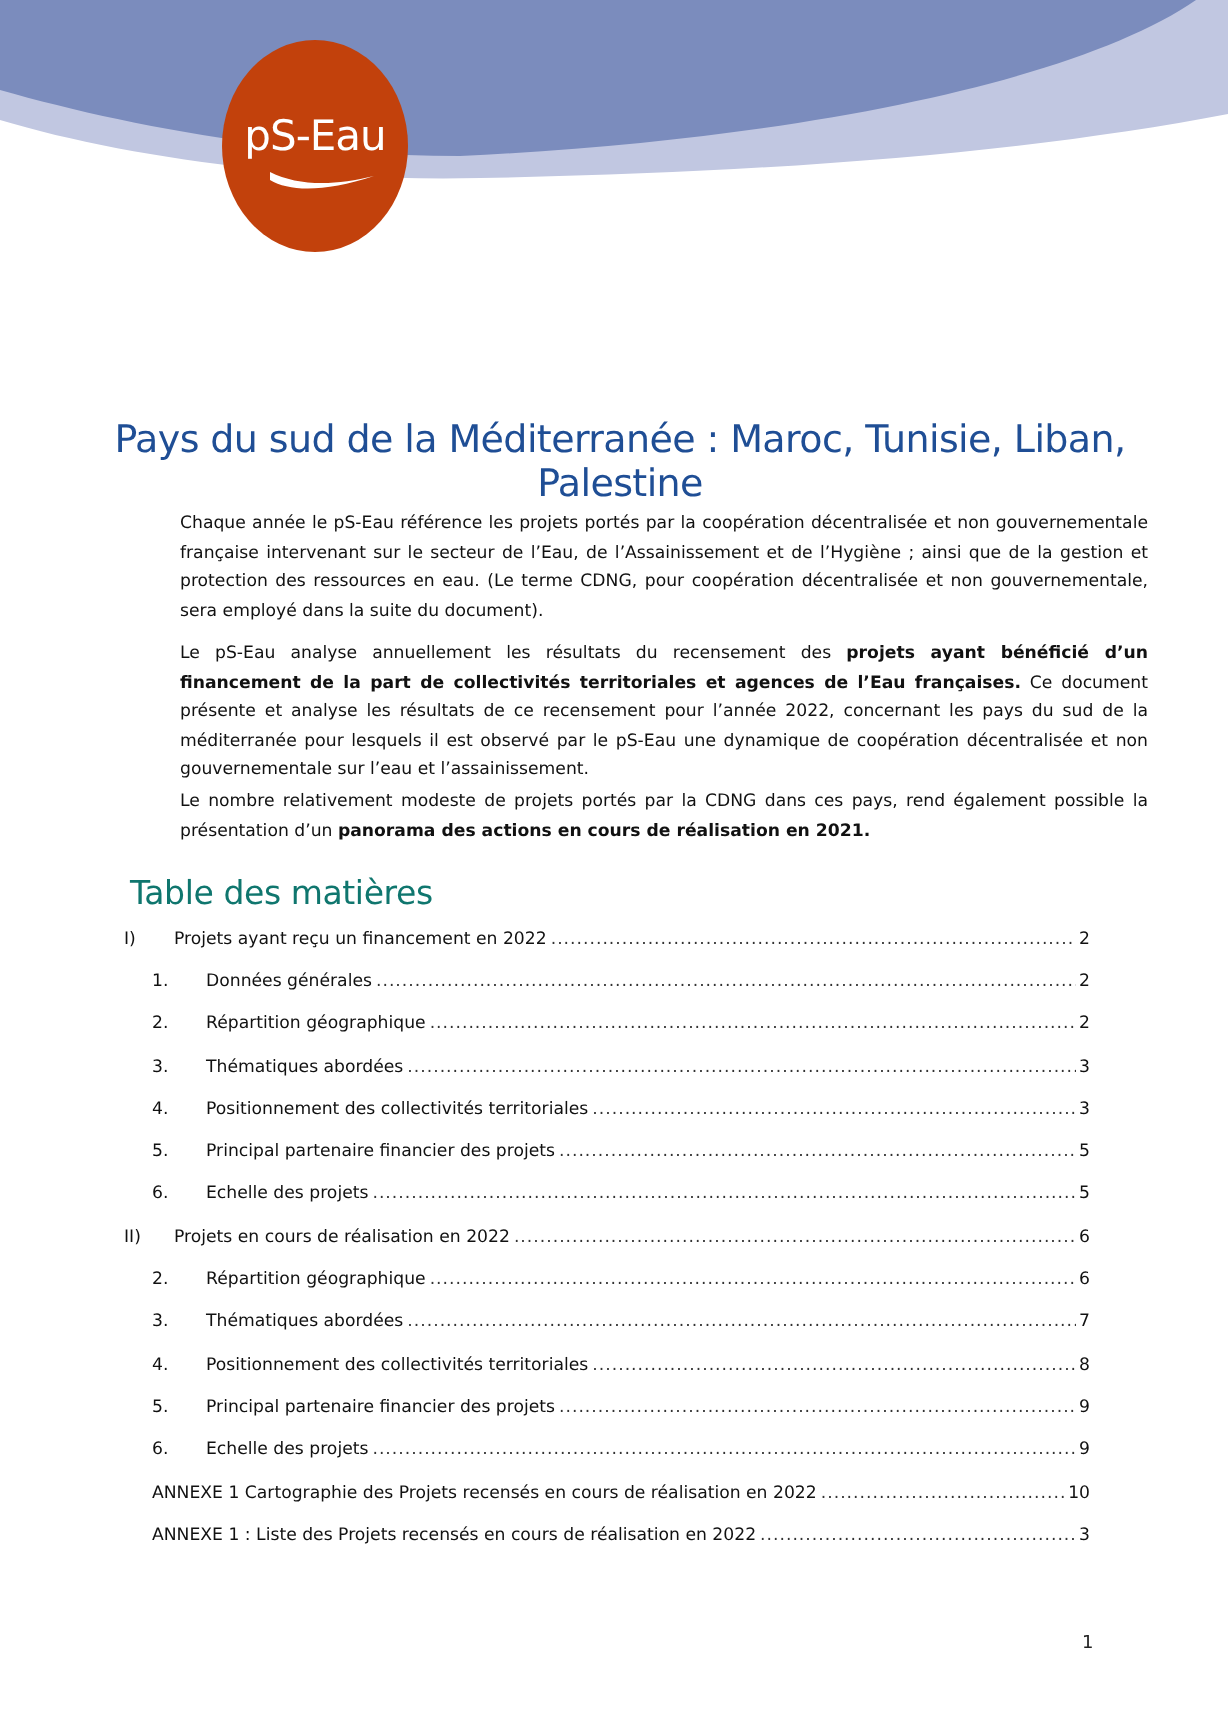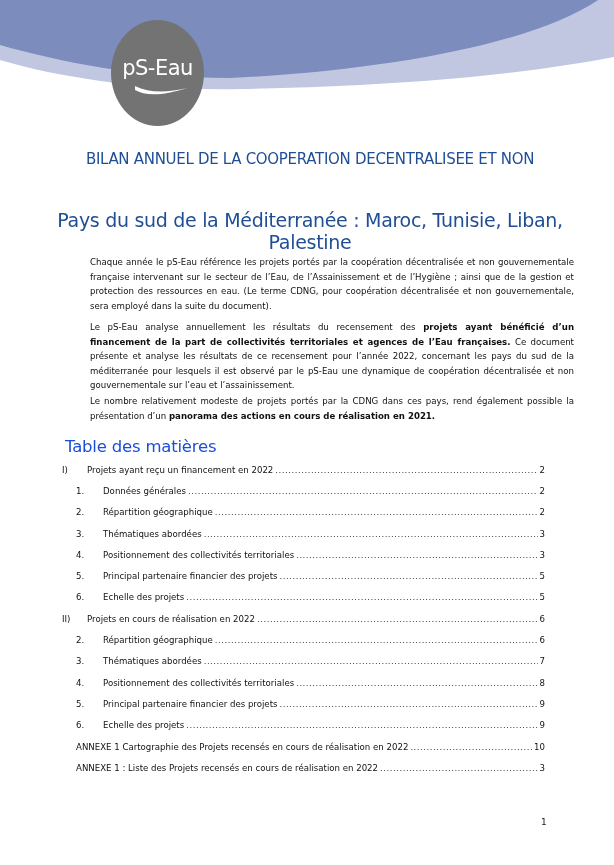--- a/index.html
+++ b/index.html
@@ -2,21 +2,21 @@
 <html><head>
   <meta charset="utf-8">
   <style>
     * { margin: 0; padding: 0; box-sizing: border-box; }
     html, body { width: 614px; height: 865px; background: #ffffff; overflow: hidden; }
     body { position: relative; font-family: "Liberation Sans", sans-serif; color: #000; }
 
     .header-art { position: absolute; left: 0; top: 0; width: 614px; height: 140px; }
     .logo {
       position: absolute; left: 111px; top: 20px; width: 93px; height: 106px;
-      border-radius: 50%; background: #737373;
+      border-radius: 50%; background: #c2410c;
     }
     .logo-text {
       position: absolute; left: 0; right: 0; top: 36px; text-align: center;
       color: #ffffff; font-family: "DejaVu Sans", sans-serif; font-size: 21px; letter-spacing: -0.5px;
     }
     .logo-wave { position: absolute; left: 22px; top: 64px; width: 56px; height: 14px; }
 
     .title {
       position: absolute; left: 40px; width: 540px; text-align: center;
       color: #1f4e95; font-family: "DejaVu Sans", sans-serif; font-weight: normal;
@@ -29,21 +29,21 @@
       font-family: "DejaVu Sans", sans-serif; font-size: 8.6px; line-height: 14.6px;
       text-align: justify; color: #111; margin-left: 25px;
     }
     .para b { font-weight: bold; }
     .p1 { top: 255px; }
     .p2 { top: 320px; }
     .p3 { top: 394px; }
 
     .toc-title {
       position: absolute; left: 65px; top: 437px; font-size: 16.5px;
-      color: #1d4ed8; font-family: "DejaVu Sans", sans-serif; font-weight: normal; letter-spacing: -0.2px;
+      color: #0f766e; font-family: "DejaVu Sans", sans-serif; font-weight: normal; letter-spacing: -0.2px;
     }
     .toc { position: absolute; left: 62px; top: 459px; width: 483px; }
     .toc-row {
       position: relative; height: 21.3px; display: flex; align-items: center;
       font-family: "DejaVu Sans", sans-serif; font-size: 8.6px; color: #111;
       cursor: pointer;
     }
     .toc-num { width: 25px; flex: none; }
     .toc-row.sub .toc-num { margin-left: 14px; width: 27px; }
     .toc-row.annex { padding-left: 14px; }
@@ -68,21 +68,21 @@
 </svg>
 
 <div class="logo">
   <div class="logo-text">pS-Eau</div>
   <svg class="logo-wave" viewBox="0 0 56 14" xmlns="http://www.w3.org/2000/svg">
     <path d="M2,6 C12,12 30,12 54,4 C34,9 16,9 2,2 Z" fill="#ffffff"></path>
   </svg>
 </div>
 
 <h1 class="title title-main">
-  <span>BILAN ANNUEL DE LA COOPERATION DECENTRALISEE ET NON</span><br>
+  <br>
 </h1>
 <h2 class="title title-sub">Pays du sud de la Méditerranée : Maroc, Tunisie, Liban, Palestine</h2>
 
 <p class="para p1">Chaque année le pS-Eau référence les projets portés par la coopération décentralisée et non gouvernementale française intervenant sur le secteur de l’Eau, de l’Assainissement et de l’Hygiène ; ainsi que de la gestion et protection des ressources en eau. (Le terme CDNG, pour coopération décentralisée et non gouvernementale, sera employé dans la suite du document).</p>
 <p class="para p2"><span>Le pS-Eau analyse annuellement les résultats du recensement des </span><b>projets ayant bénéficié d’un financement de la part de collectivités territoriales et agences de l’Eau françaises.</b><span> Ce document présente et analyse les résultats de ce recensement pour l’année 2022, concernant les pays du sud de la méditerranée pour lesquels il est observé par le pS-Eau une dynamique de coopération décentralisée et non gouvernementale sur l’eau et l’assainissement.</span></p>
 <p class="para p3"><span>Le nombre relativement modeste de projets portés par la CDNG dans ces pays, rend également possible la présentation d’un </span><b>panorama des actions en cours de réalisation en 2021.</b></p>
 
 <h3 class="toc-title">Table des matières</h3>
 <div class="toc">
   <div class="toc-row">

